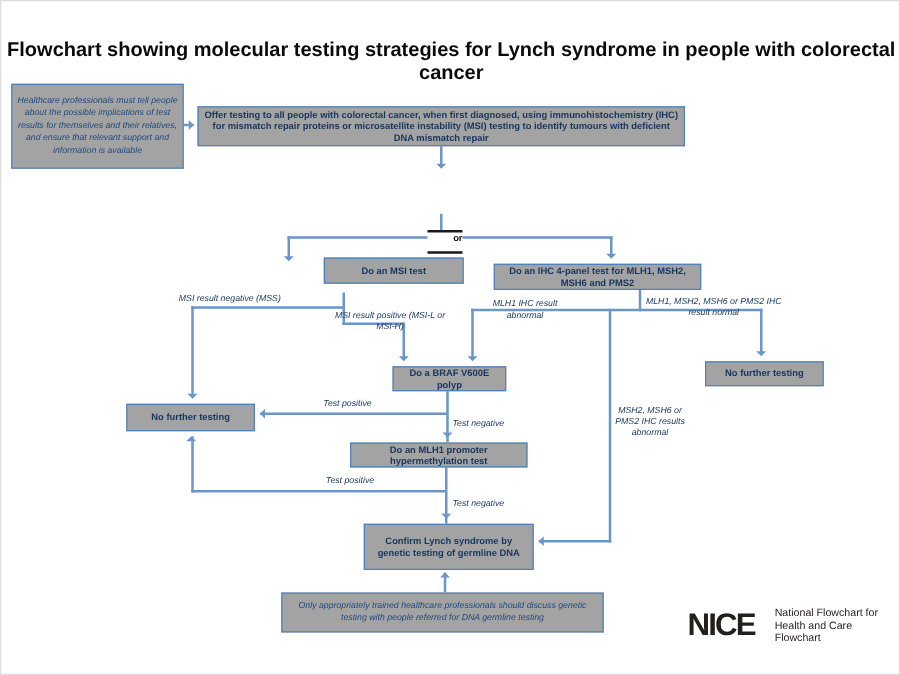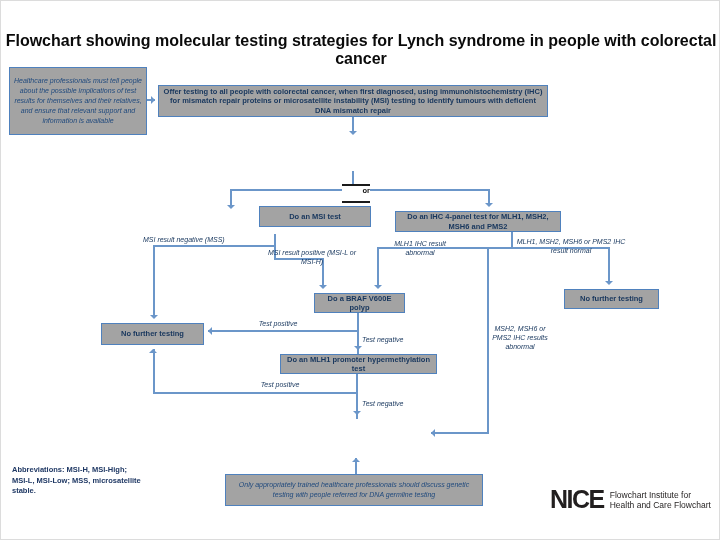--- a/index.html
+++ b/index.html
@@ -17,39 +17,40 @@
   .line.black{background:#1a1a1a;}
   .arr{position:absolute;width:0;height:0;border:4px solid transparent;}
   .arr.down{border-top-color:#6b96c9;}
   .arr.up{border-bottom-color:#6b96c9;}
   .arr.left{border-right-color:#6b96c9;}
   .arr.right{border-left-color:#6b96c9;}
   .orlbl{position:absolute;left:341px;top:185px;width:28px;text-align:right;
          font-size:7.5px;font-weight:bold;color:#111;}
   .abbr{position:absolute;left:11px;top:464px;width:132px;font-size:7.5px;line-height:10.5px;
         font-weight:bold;color:#1f3864;}
-  .nice{position:absolute;left:549px;top:484px;display:flex;align-items:center;gap:6px;}
+  .nice{position:absolute;left:549px;top:484px;display:flex;align-items:center;gap:16px;}
   .nice .logo{font-size:25px;font-weight:800;letter-spacing:-1.5px;color:#221f1f;}
   .nice .tagline{font-size:8.5px;line-height:10px;color:#221f1f;}
 </style>
 </head>
 <body>
 
 <div id="page">
 
   <div class="title">Flowchart showing molecular testing strategies for Lynch syndrome in people with colorectal cancer</div>
 
   <div class="box italic" style="left:8px;top:66px;width:138px;height:68px;">Healthcare professionals must tell people about the possible implications of test results for themselves and their relatives, and ensure that relevant support and information is available</div>
   <div class="box" style="left:157px;top:84px;width:390px;height:32px;">Offer testing to all people with colorectal cancer, when first diagnosed, using immunohistochemistry (IHC) for mismatch repair proteins or microsatellite instability (MSI) testing to identify tumours with deficient DNA mismatch repair</div>
   <div class="box" style="left:218px;top:205px;width:112px;height:21px;margin-left:40px;">Do an MSI test</div>
   <div class="box" style="left:394px;top:210px;width:166px;height:21px;">Do an IHC 4-panel test for MLH1, MSH2, MSH6 and PMS2</div>
   <div class="box" style="left:313px;top:292px;width:91px;height:20px;">Do a BRAF V600E polyp</div>
   <div class="box" style="left:563px;top:288px;width:95px;height:20px;">No further testing</div>
   <div class="box" style="left:100px;top:322px;width:103px;height:22px;">No further testing</div>
-  <div class="box" style="left:279px;top:353px;width:157px;height:20px;">Do an MLH1 promoter hypermethylation test</div>
+  <div class="box" style="left:279px;top:353px;width:142px;height:20px;">Do an MLH1 promoter hypermethylation test</div>
+  <div class="box" style="left:290px;top:418px;width:136px;height:37px;">Confirm Lynch syndrome by genetic testing of germline DNA</div>
   <div class="box italic" style="left:224px;top:473px;width:258px;height:32px;">Only appropriately trained healthcare professionals should discuss genetic testing with people referred for DNA germline testing</div>
 
   <div class="line" style="left:146px;top:98px;width:8px;height:2px;"></div>
   <div class="arr right" style="left:150px;top:95px;"></div>
 
   <div class="line" style="left:351px;top:116px;width:2px;height:16px;"></div>
   <div class="arr down" style="left:348px;top:130px;"></div>
 
   <div class="line" style="left:351px;top:170px;width:2px;height:14px;"></div>
   <div class="line black" style="left:341px;top:183px;width:28px;height:2px;"></div>
@@ -98,22 +99,21 @@
   <div class="lbl" style="left:142px;top:234px;width:118px;">MSI result negative (MSS)</div>
   <div class="lbl c" style="left:260px;top:247px;width:102px;">MSI result positive (MSI-L or MSI-H)</div>
   <div class="lbl c" style="left:382px;top:238px;width:74px;">MLH1 IHC result abnormal</div>
   <div class="lbl c" style="left:514px;top:236px;width:112px;">MLH1, MSH2, MSH6 or PMS2 IHC result normal</div>
   <div class="lbl c" style="left:487px;top:323px;width:64px;">MSH2, MSH6 or PMS2 IHC results abnormal</div>
   <div class="lbl c" style="left:246px;top:318px;width:62px;">Test positive</div>
   <div class="lbl" style="left:361px;top:334px;width:60px;">Test negative</div>
   <div class="lbl c" style="left:248px;top:379px;width:62px;">Test positive</div>
   <div class="lbl" style="left:361px;top:398px;width:60px;">Test negative</div>
 
-  <div class="abbr">Abbreviations: MSI-H, MSI-High; MSI-L, MSI-Low; MSS, microsatellite stable.</div>
   <div class="nice">
     <span class="logo">NICE</span>
     <span class="tagline">
-      <span>Flowchart Institute for</span><br>
+      <span>National Flowchart for</span><br>
       <span>Health and Care Flowchart</span>
     </span>
   </div>
 
 </div>
 
 </body></html>

